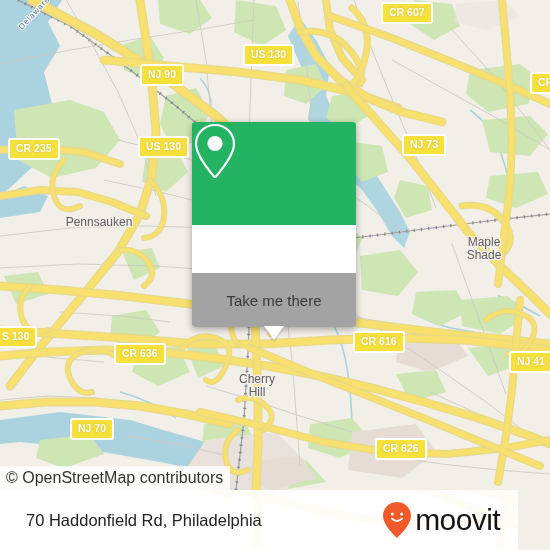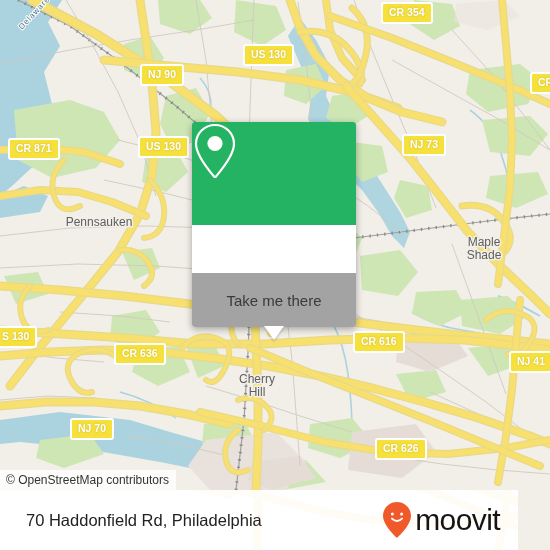--- a/index.html
+++ b/index.html
@@ -42,21 +42,21 @@
   #popup .pbody{height:54px;display:flex;align-items:center;justify-content:center;
                 border-radius:0 0 3px 3px;background:#a3a3a3;margin-top:48px;}
   #popup .plabel{font-size:15px;color:#3a3a3a;font-family:"Liberation Sans",sans-serif;}
   #popup .tail{position:absolute;left:50%;margin-left:-10px;bottom:-13px;width:0;height:0;
                border-left:10px solid transparent;border-right:10px solid transparent;
                border-top:14px solid #fff;
                filter:drop-shadow(0 2px 1px rgba(0,0,0,.18));}
 
   
   #attrib{position:absolute;left:0;bottom:0;background:rgba(255,255,255,.78);
-          font-size:12px;color:#333;padding:3px 7px 3px 6px;font-family:"Liberation Sans",sans-serif;
+          font-size:16px;color:#333;padding:3px 7px 3px 6px;font-family:"Liberation Sans",sans-serif;
           white-space:nowrap;}
 
   
   #footer{position:absolute;left:0;top:490px;width:518px;height:60px;background:#ffffff;overflow:hidden;}
   #footer .watermark{position:absolute;left:0;top:-420px;width:550px;height:490px;opacity:.07;}
   #footer .addr{position:absolute;left:26px;top:50%;transform:translateY(-50%);
                 font-size:16.5px;color:#222;font-family:"Liberation Sans",sans-serif;white-space:nowrap;}
   #brand{position:absolute;right:18px;top:50%;transform:translateY(-50%);
          display:flex;align-items:center;gap:3px;}
   #brand .wordmark{font-size:30px;font-weight:normal;color:#141414;letter-spacing:-.6px;
@@ -246,25 +246,25 @@
         <text class="riverlbl" transform="translate(22,30) rotate(-47)">Delaware</text>
         <text class="placelbl" x="99" y="226">Pennsauken</text>
         <text class="placelbl" x="484" y="246">Maple</text>
         <text class="placelbl" x="484" y="259">Shade</text>
         <text class="placelbl" x="257" y="383">Cherry</text>
         <text class="placelbl" x="257" y="396">Hill</text>
       </g>
     </svg>
 
     <div id="shields">
-        <div class="shield" style="left: 381px; top: 2px;">CR 354</div>
+        <div class="shield" style="left: 381px; top: 2px;">CR 607</div>
         <div class="shield" style="left: 243px; top: 44px;">US 130</div>
         <div class="shield" style="left: 140px; top: 64px;">NJ 90</div>
         <div class="shield" style="left: 530px; top: 72px;">CR</div>
-        <div class="shield" style="left: 8px; top: 138px;">CR 871</div>
+        <div class="shield" style="left: 8px; top: 138px;">CR 235</div>
         <div class="shield" style="left: 138px; top: 136px;">US 130</div>
         <div class="shield" style="left: 402px; top: 134px;">NJ 73</div>
         <div class="shield" style="left: 245px; top: 296px;">CR 644</div>
         <div class="shield" style="left: 353px; top: 331px;">CR 616</div>
         <div class="shield" style="left: -6px; top: 326px;">S 130</div>
         <div class="shield" style="left: 114px; top: 343px; text-align: center;">CR 636</div>
         <div class="shield" style="left: 509px; top: 351px;">NJ 41</div>
         <div class="shield" style="left: 70px; top: 418px;">NJ 70</div>
         <div class="shield" style="left: 375px; top: 438px;">CR 626</div>
       </div>

